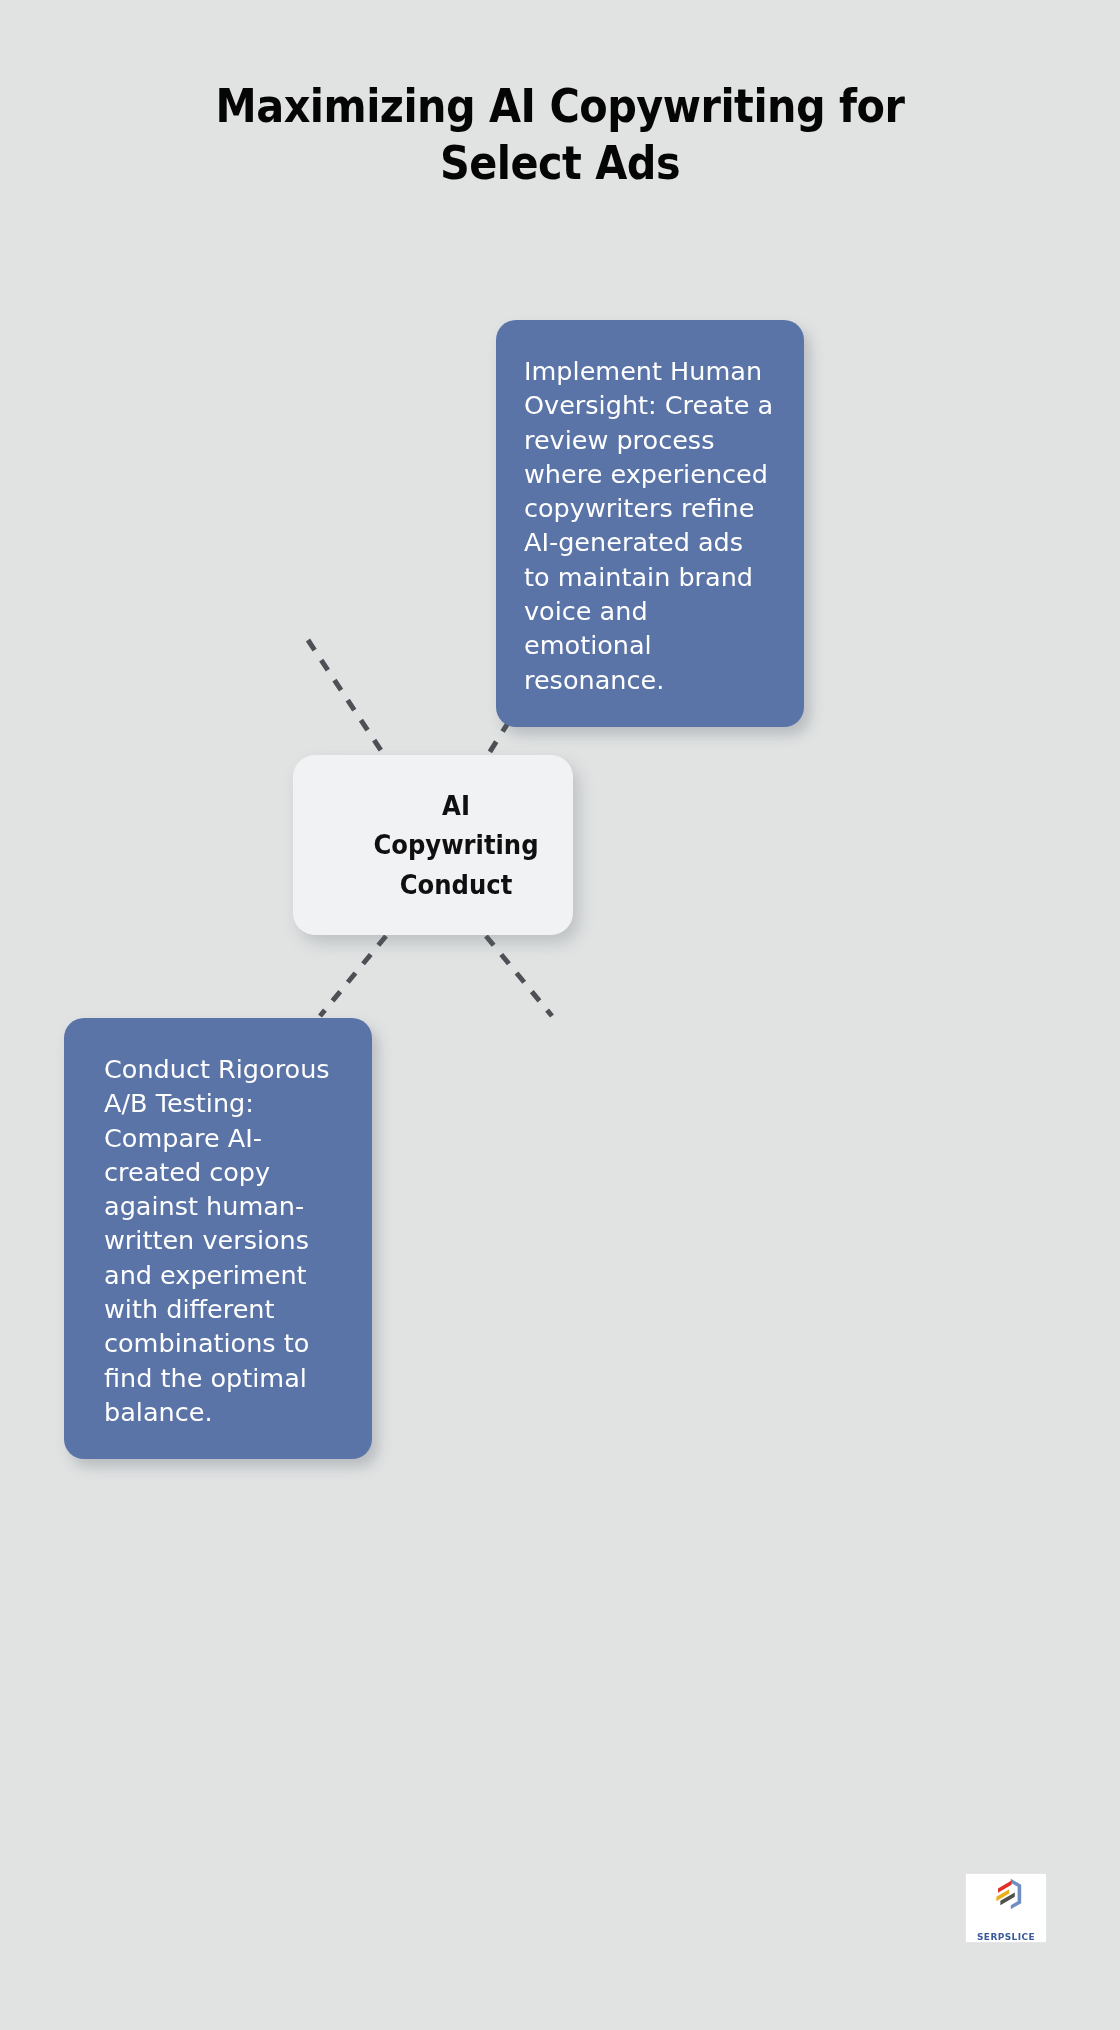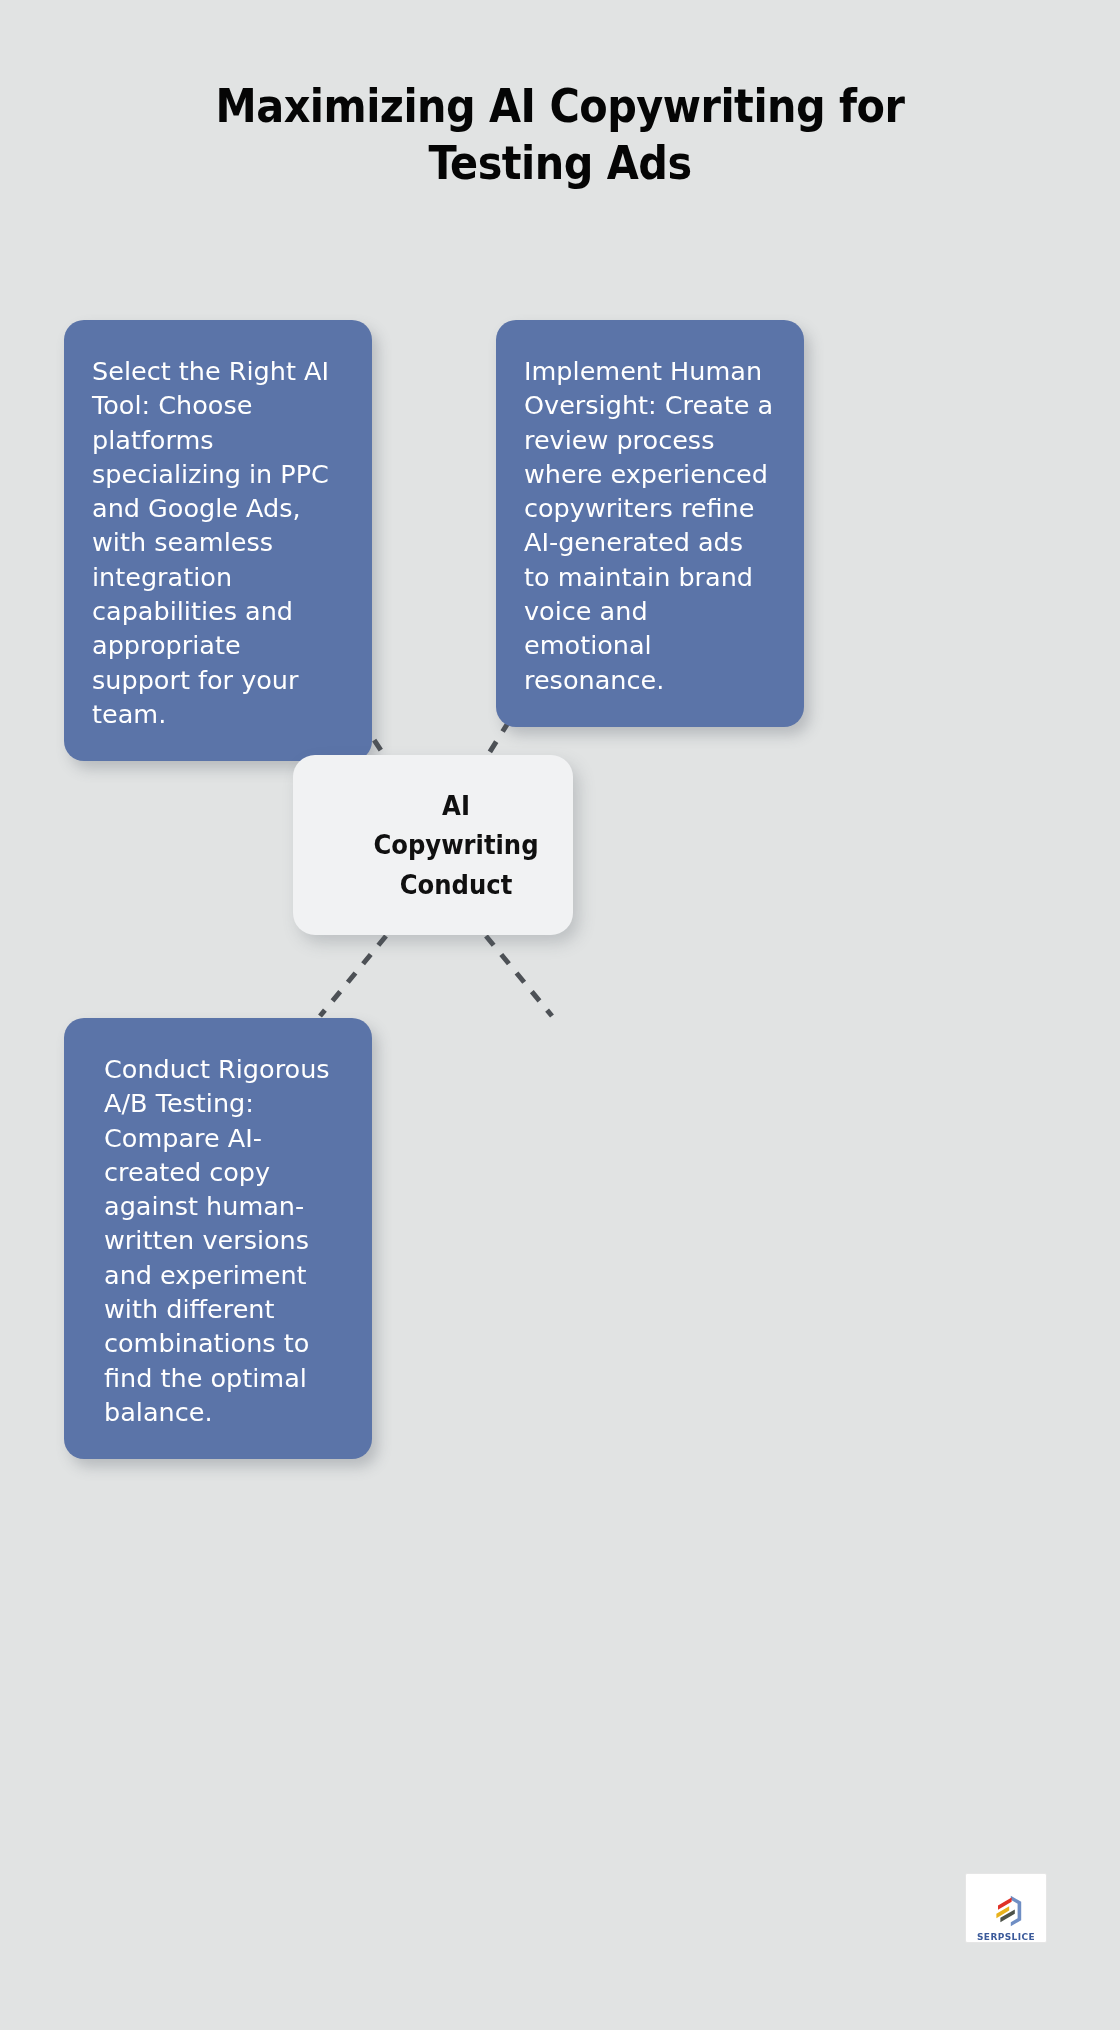--- a/index.html
+++ b/index.html
@@ -96,55 +96,52 @@
     left: 965px;
     top: 1873px;
     width: 80px;
     height: 68px;
     background: #ffffff;
     border: 1px solid #e6e6e6;
     border-radius: 2px;
     display: flex;
     flex-direction: column;
     align-items: center;
-    justify-content: flex-end;
+    justify-content: space-between;
     gap: 2px;
   }
   .logo-mark { width: 40px; height: 40px; display: block; }
   .logo-word {
     font-family: "DejaVu Sans", "Liberation Sans", sans-serif;
     font-weight: bold;
     font-size: 9px;
     letter-spacing: 0.4px;
     color: #3b5a9a;
     line-height: 1;
   }
 </style>
 </head>
 <body>
 
 <div class="canvas">
 
   <div class="title">
     <span class="title-line">Maximizing AI Copywriting for</span>
-    <span class="title-line">Testing Ads</span>
+    <span class="title-line">Select Ads</span>
   </div>
 
   <svg class="connectors" viewBox="0 0 1120 2030" width="1120" height="2030" xmlns="http://www.w3.org/2000/svg">
     <g stroke="#4d5156" stroke-width="5" stroke-dasharray="12 12" fill="none" stroke-linecap="butt">
       <line x1="308" y1="640" x2="386" y2="758"></line>
       <line x1="560" y1="640" x2="486" y2="758"></line>
       <line x1="386" y1="936" x2="320" y2="1016"></line>
       <line x1="486" y1="936" x2="552" y2="1016"></line>
     </g>
   </svg>
 
-  <div class="node node-blue" id="card-tl">
-    <span>Select the Right AI Tool: Choose platforms specializing in PPC and Google Ads, with seamless integration capabilities and appropriate support for your team.</span>
-  </div>
 
   <div class="node node-blue" id="card-tr">
     <span>Implement Human Oversight: Create a review process where experienced copywriters refine AI-generated ads to maintain brand voice and emotional resonance.</span>
   </div>
 
   <div class="node node-center" id="card-c">
     <div>
       <span>AI Copywriting</span>
       <span>Conduct</span>
     </div>

